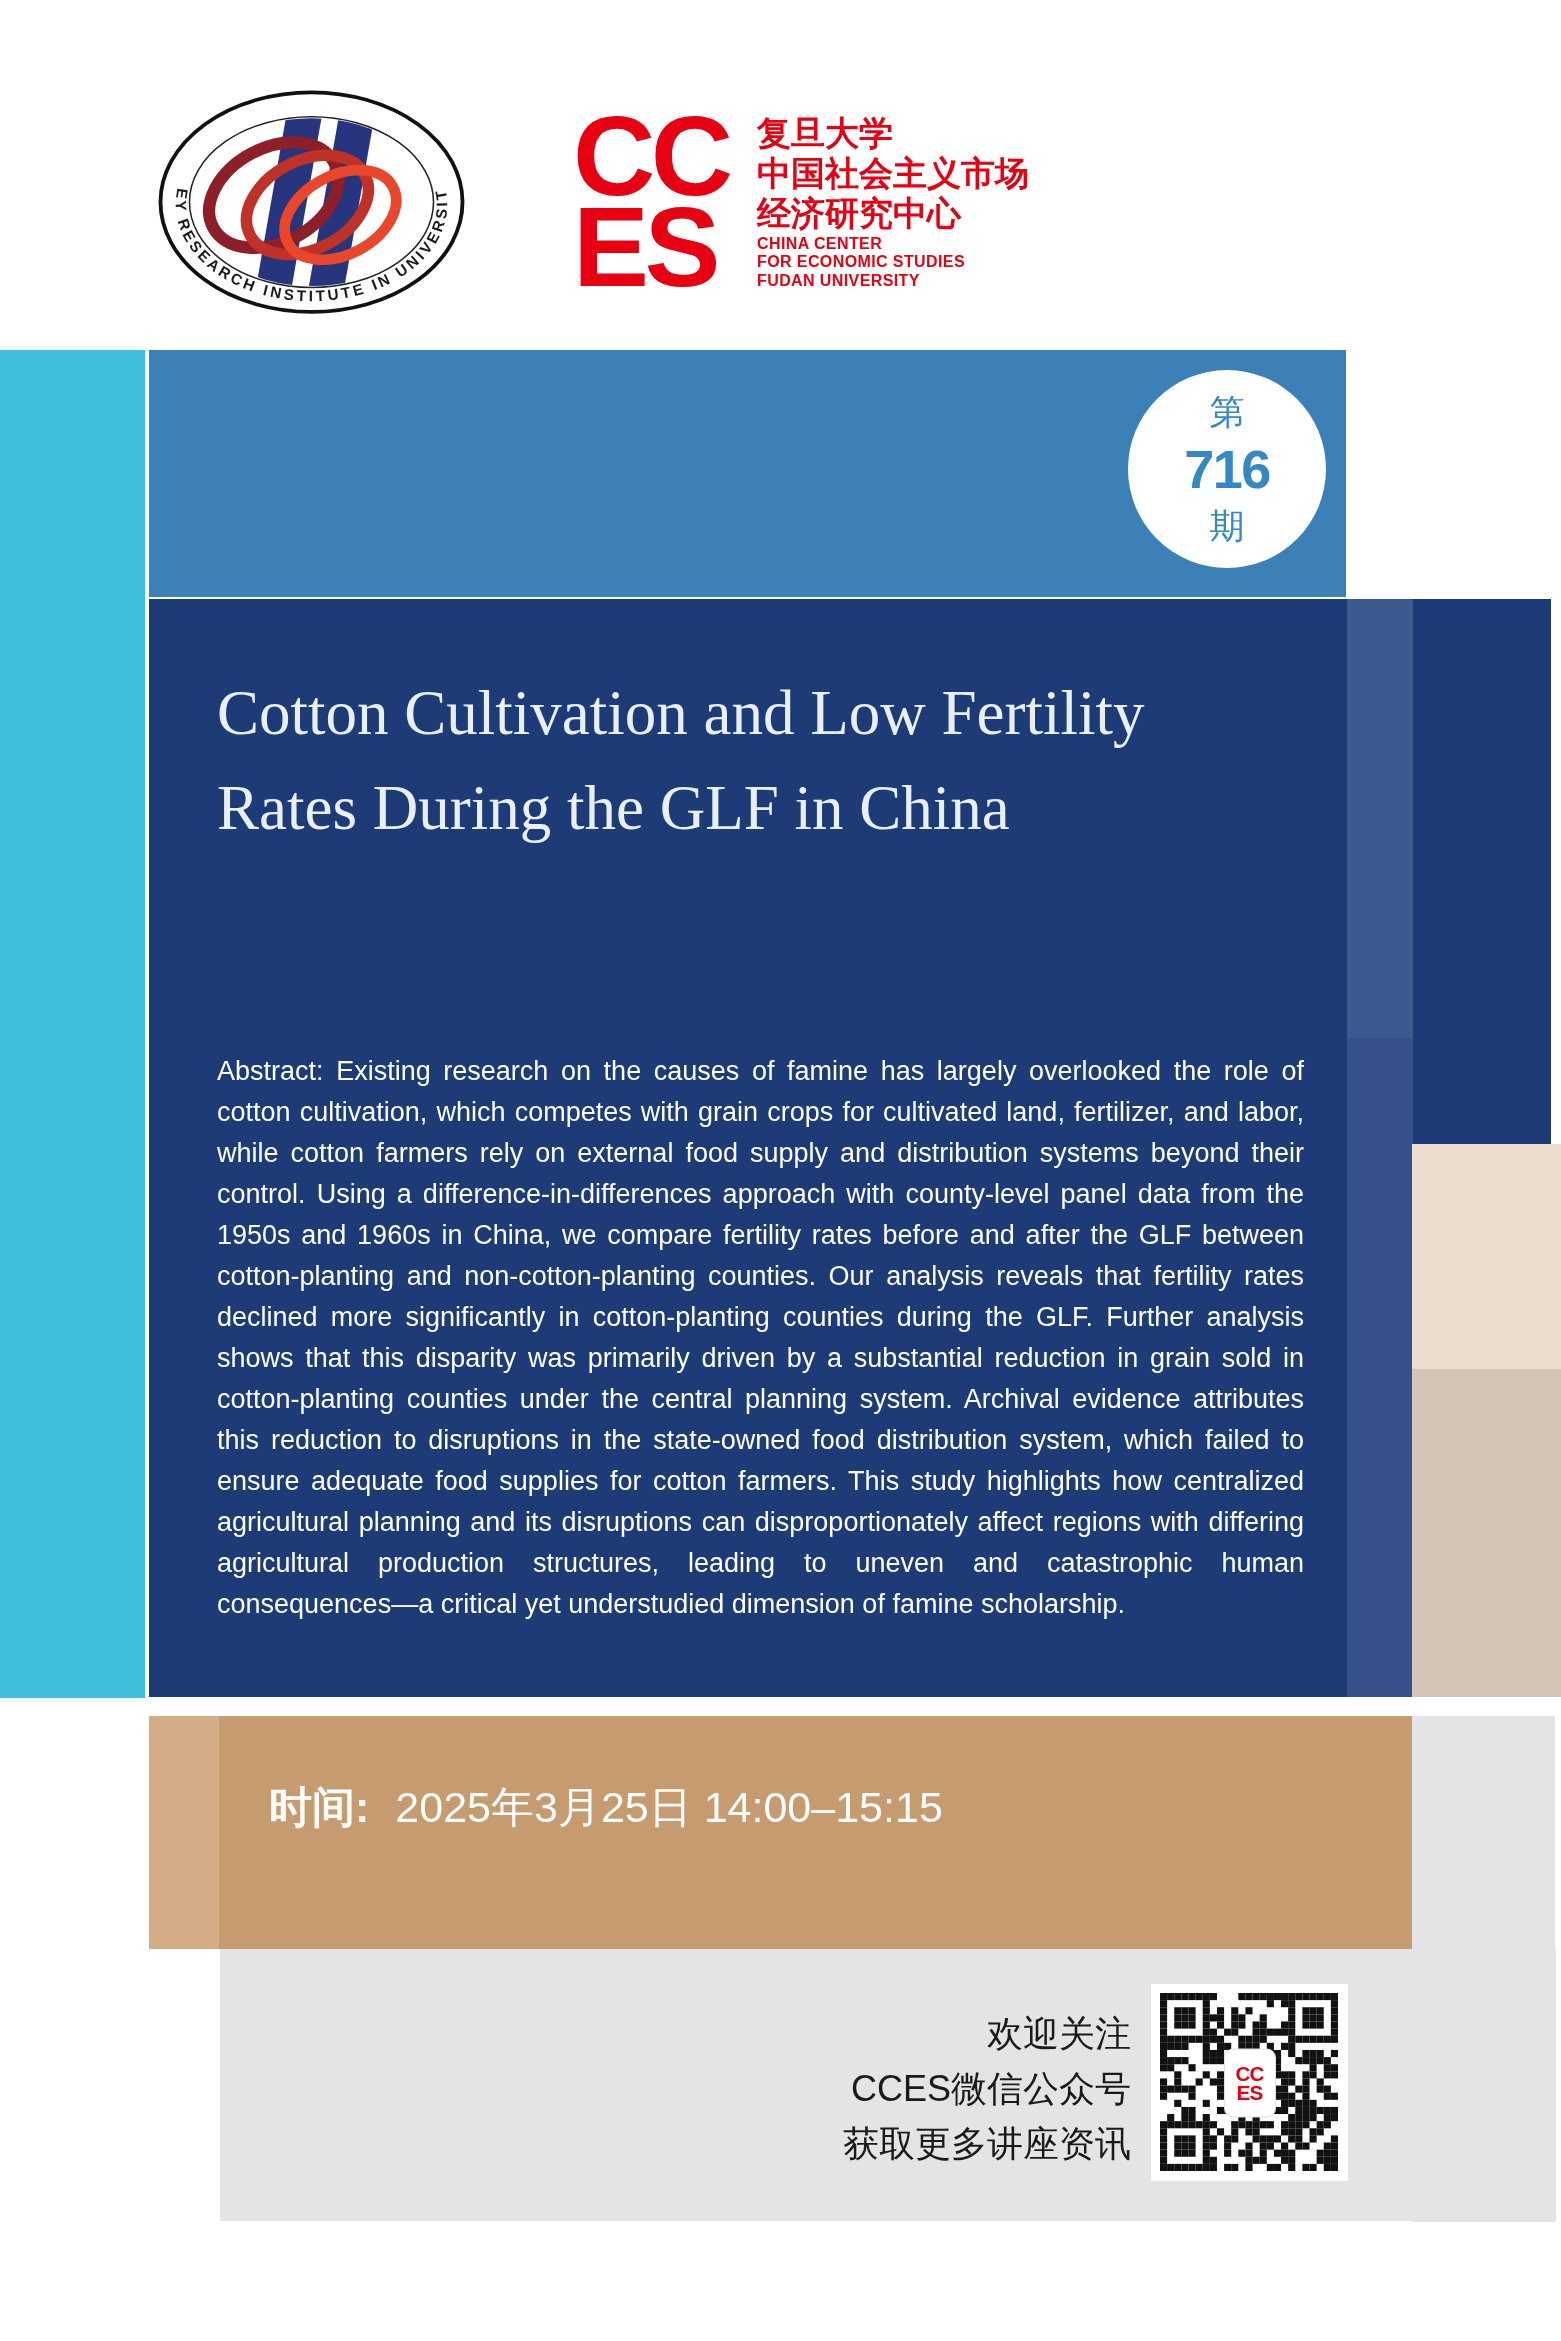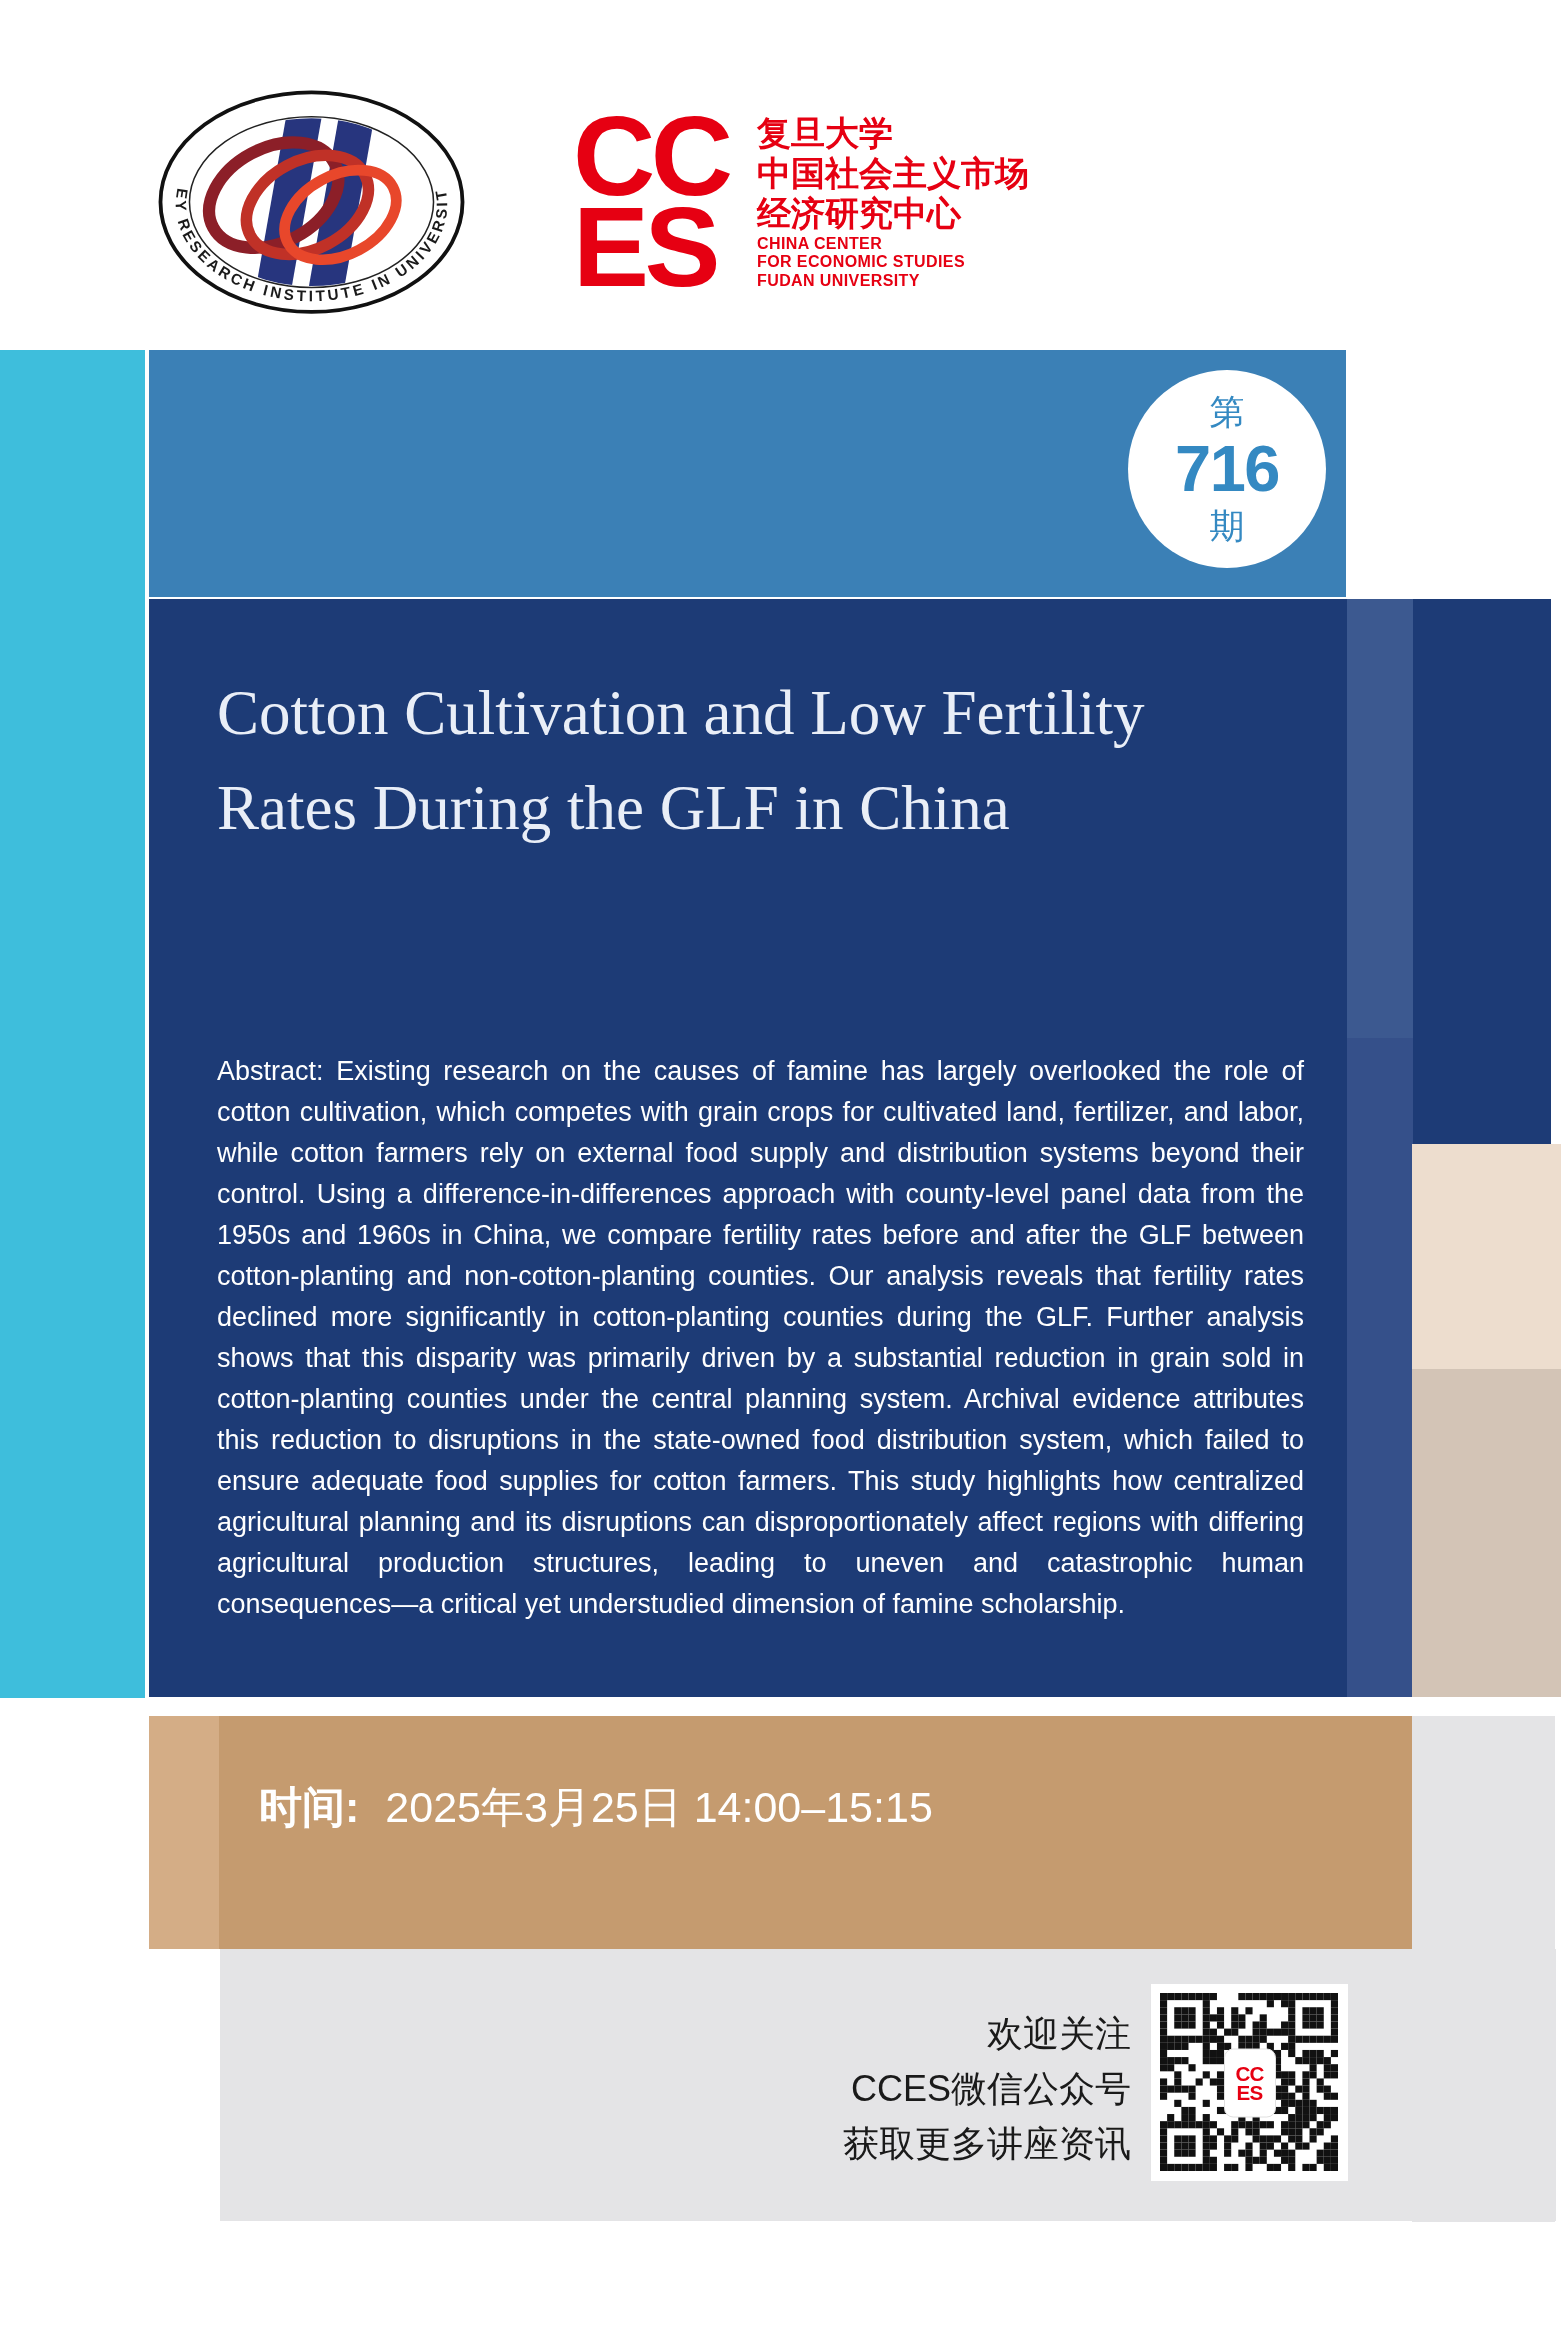--- a/index.html
+++ b/index.html
@@ -21,40 +21,40 @@
 
   
   .cyan-stripe{left:0;top:350px;width:145px;height:1348px;background:var(--cyan);}
   .banner{left:149px;top:350px;width:1197px;height:247px;background:var(--banner-blue);}
   .banner-title{position:absolute;left:56px;top:50%;transform:translateY(-50%);
                 color:#fff;font-size:74px;letter-spacing:6.9px;white-space:nowrap;}
   .issue-circle{position:absolute;left:979px;top:20px;width:198px;height:198px;border-radius:50%;
                 background:#fff;display:flex;flex-direction:column;align-items:center;
                 justify-content:center;color:var(--circle-blue);}
   .issue-prefix,.issue-suffix{font-size:35px;line-height:38px;}
-  .issue-number{font-size:65px;font-weight:700;line-height:76px;letter-spacing:-1.5px;}
+  .issue-number{font-size:54px;font-weight:700;line-height:76px;letter-spacing:-1.5px;}
 
   .navy-block{left:149px;top:599px;width:1402px;height:1098px;background:var(--navy);color:#fff;}
   .talk-title{position:absolute;left:68px;top:67px;font-family:"Liberation Serif",serif;
               font-size:63px;line-height:95px;color:var(--title-text);white-space:nowrap;}
   .speaker{position:absolute;left:68px;top:326px;font-size:41px;font-weight:700;white-space:nowrap;}
   .abstract{position:absolute;left:68px;top:452px;width:1087px;font-size:27px;line-height:41px;
             text-align:justify;color:#fff;}
 
   .slate-strip{left:1347px;top:599px;width:66px;height:1098px;
                background:linear-gradient(180deg,#3C5990 0%,#3C5990 40%,#35508A 40%,#35508A 100%);}
   .beige-block{left:1412px;top:1144px;width:149px;height:225px;background:var(--beige);}
   .taupe-block{left:1412px;top:1369px;width:149px;height:328px;background:var(--taupe);}
 
   
   .tan-section{left:149px;top:1716px;width:1263px;height:233px;background:var(--tan);}
   .tan-light-strip{position:absolute;left:0;top:0;width:70px;height:233px;background:var(--tan-light);}
   .detail-row{position:absolute;left:110px;display:flex;align-items:baseline;gap:26px;color:#fff;
               white-space:nowrap;}
-  .detail-row .lbl{font-size:43px;font-weight:800;}
+  .detail-row .lbl{font-size:43px;font-weight:800;margin-left:10px;}
   .detail-row .val{font-size:43px;font-weight:400;}
   .detail-row.r0{top:63px;}
   .detail-row.r1{top:139px;}
 
   
   .gray-strip-right{left:1412px;top:1716px;width:143px;height:506px;background:var(--gray);}
   .gray-main{left:220px;top:1949px;width:1336px;height:272px;background:var(--gray);}
   .qr-caption{left:458px;top:2006px;width:673px;text-align:right;color:var(--ink);
               font-size:36px;line-height:55px;font-weight:500;}
   .qr-tile{left:1151px;top:1984px;width:197px;height:197px;background:#fff;}

